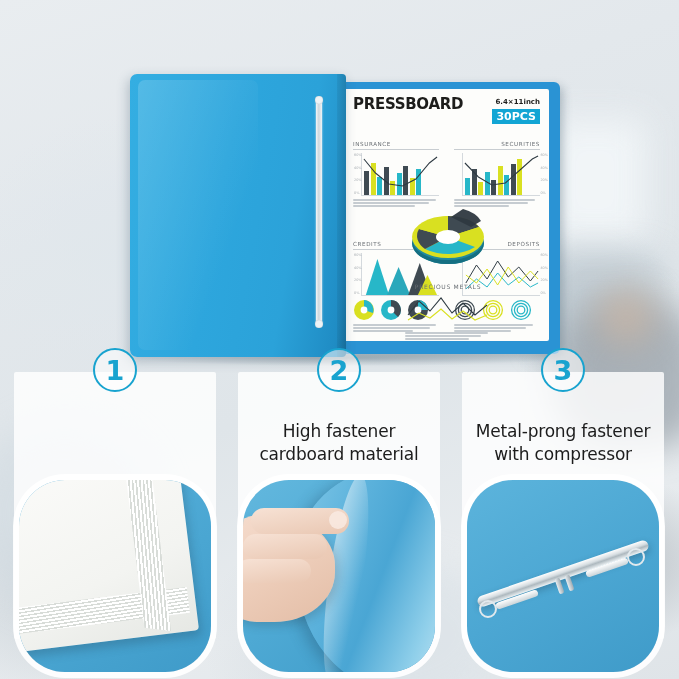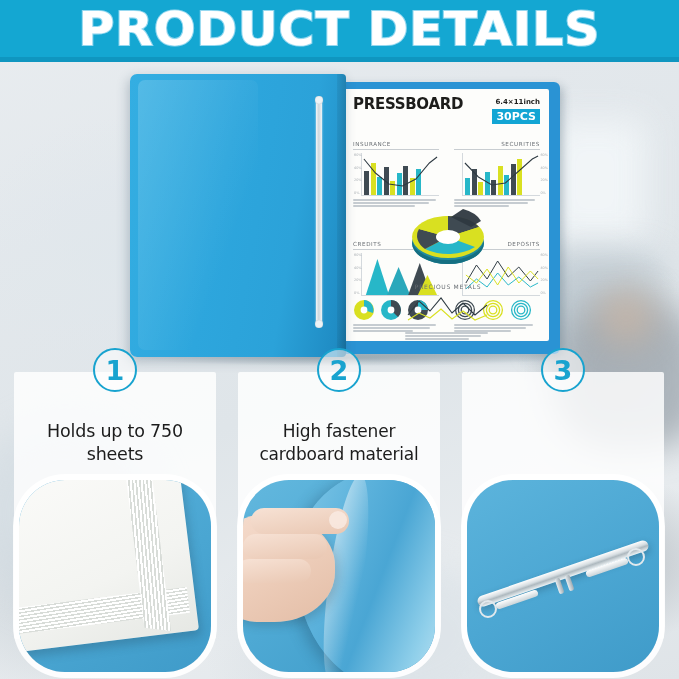--- a/index.html
+++ b/index.html
@@ -496,24 +496,20 @@
 
   <div class="bg">
     <div class="bg-blob bg-window"></div>
     <div class="bg-blob bg-monitor"></div>
     <div class="bg-blob bg-person"></div>
     <div class="bg-blob bg-person-head"></div>
     <div class="bg-blob bg-left-soft"></div>
     <div class="bg-blob bg-mid-soft"></div>
   </div>
 
-  <div class="banner">
-    <div class="banner-base"></div>
-    <div class="banner-title">PRODUCT DETAILS</div>
-  </div>
 
   <div class="hero">
     <div class="folder">
 
       <div class="folder-shadow"></div>
 
       <div class="page-right">
         <div class="page-sheet">
           <div class="page-inner">
 
@@ -717,21 +713,20 @@
       <div class="prong-cap top" style="left:185px;"></div>
       <div class="prong-cap bot" style="left:185px;"></div>
 
     </div>
   </div>
 
   <div class="cards">
 
     <div class="card c1">
       <div class="badge">1</div>
-      <div class="card-caption">Holds up to 750 sheets</div>
       <div class="thumb t1">
         <div class="stack"></div>
         <div class="stack-edge"></div>
         <div class="stack-edge2"></div>
       </div>
     </div>
 
     <div class="card c2">
       <div class="badge">2</div>
       <div class="card-caption">High fastener cardboard material</div>
@@ -741,20 +736,21 @@
         <div class="hand"></div>
         <div class="finger f1"></div>
         <div class="finger f2"></div>
         <div class="finger f3"></div>
         <div class="nail"></div>
       </div>
     </div>
 
     <div class="card c3">
       <div class="badge">3</div>
+      <div class="card-caption">Metal-prong fastener with compressor</div>
       <div class="thumb t3">
         <div class="bar"></div>
         <div class="tip tipA"></div>
         <div class="tip tipB"></div>
         <div class="clip clipA"></div>
         <div class="clip clipB"></div>
         <div class="ringA"></div>
         <div class="ringB"></div>
       </div>
     </div>

